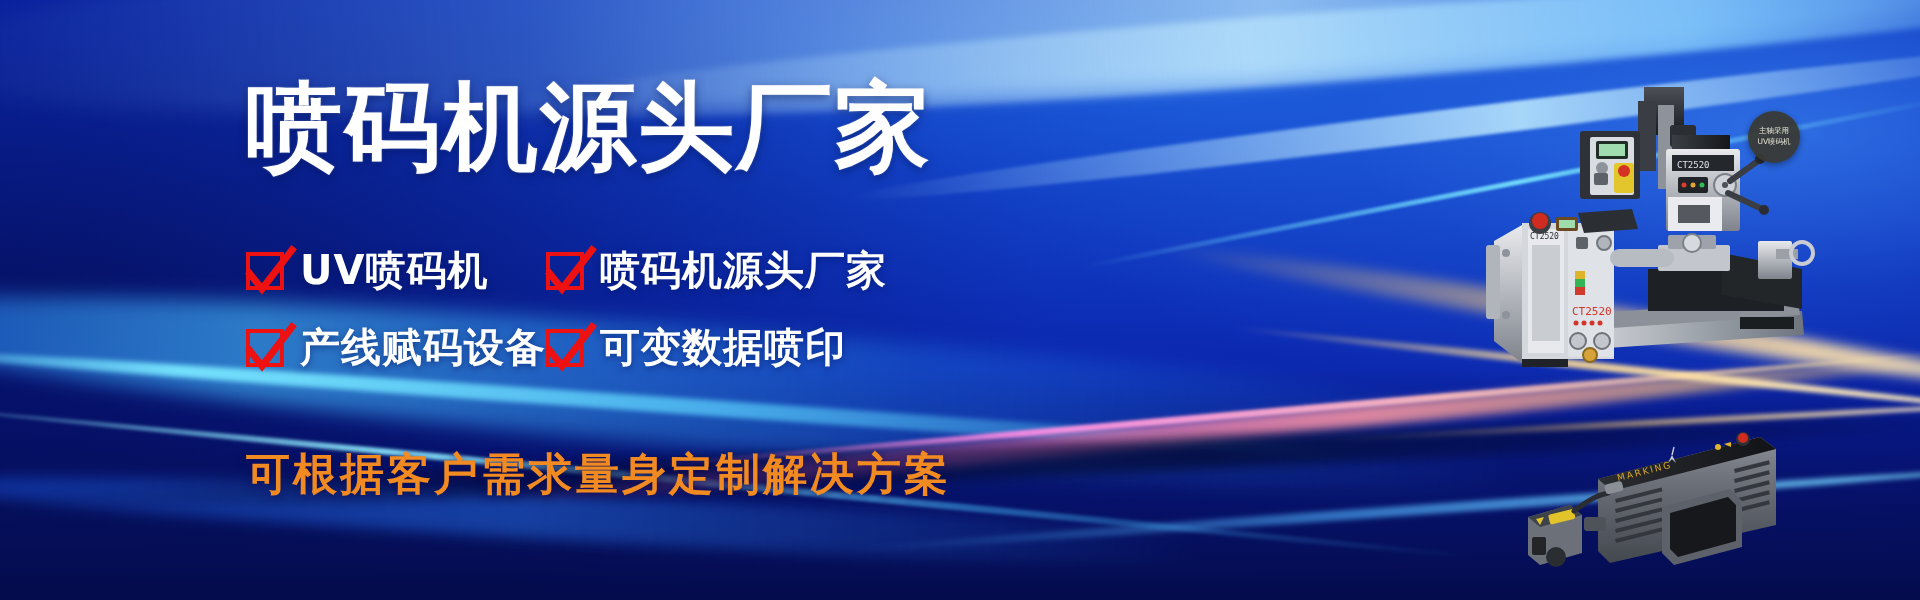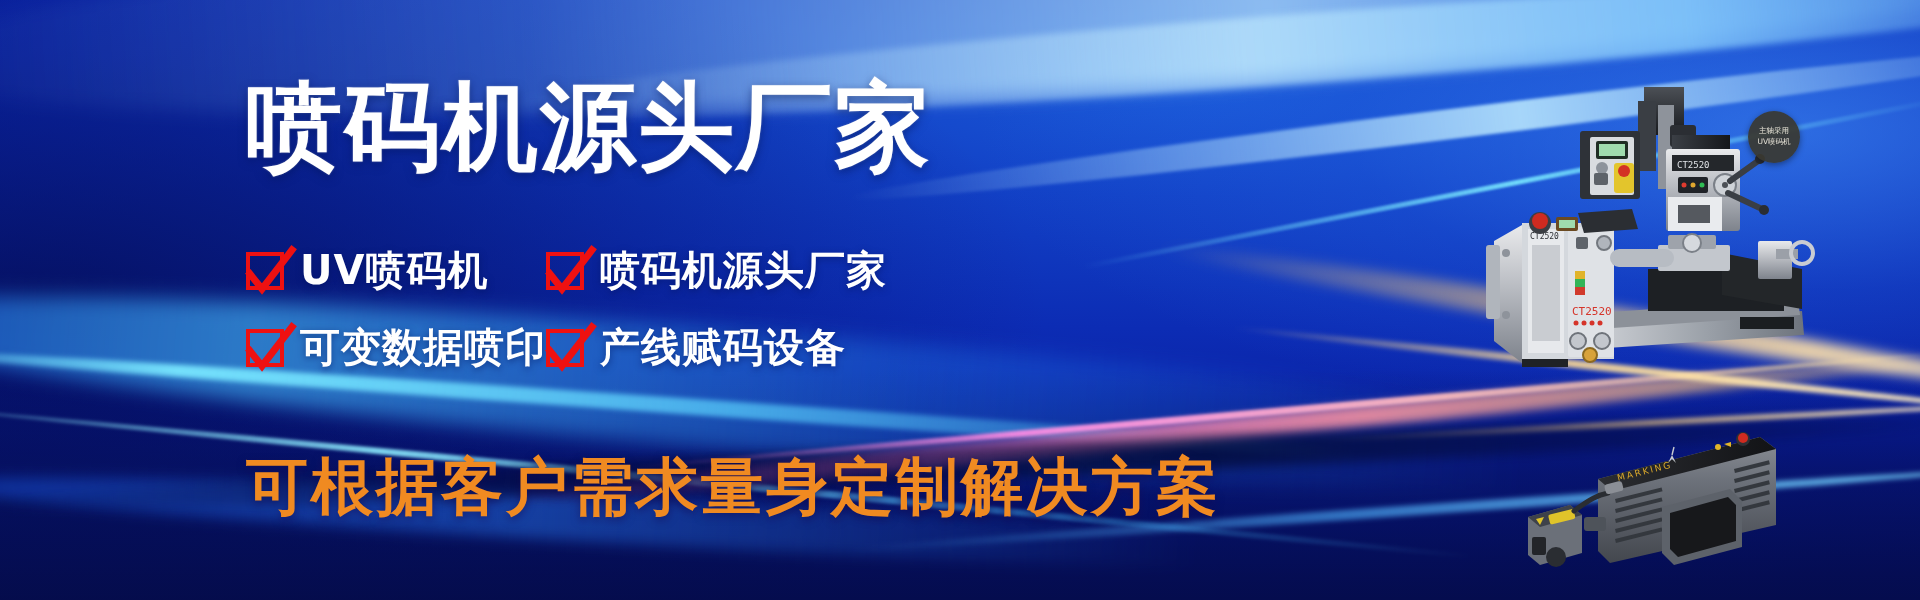--- a/index.html
+++ b/index.html
@@ -186,21 +186,21 @@
     font-size:40px;
     font-weight:bold;
     color:#ffffff;
     letter-spacing:1px;
     text-shadow:0 2px 7px rgba(0,18,90,.55);
   }
 
   .tagline{
     position:absolute;
     left:214px; top:430px;
-    font-size:62px;
+    font-size:44px;
     font-weight:bold;
     color:#f08a21;
     letter-spacing:3px;
     white-space:nowrap;
     text-shadow:0 3px 9px rgba(20,10,80,.55);
   }
 
   
   .lathe{
     position:absolute;
@@ -278,36 +278,36 @@
               <path d="M5 27 L17 42 L47 3" fill="none" stroke="#ee1111" stroke-width="7" stroke-linecap="square"></path>
             </svg>
           </span>
           <span class="flabel">喷码机源头厂家</span>
         </div>
 
       </div>
 
       <div class="frow row2">
 
+        <div class="fitem" style="width:300px;">
+          <span class="cb">
+            <svg class="tick" viewBox="0 0 50 50">
+              <path d="M5 27 L17 42 L47 3" fill="none" stroke="#ee1111" stroke-width="7" stroke-linecap="square"></path>
+            </svg>
+          </span>
+          <span class="flabel">产线赋码设备</span>
+        </div>
+
         <div class="fitem">
           <span class="cb">
             <svg class="tick" viewBox="0 0 50 50">
               <path d="M5 27 L17 42 L47 3" fill="none" stroke="#ee1111" stroke-width="7" stroke-linecap="square"></path>
             </svg>
           </span>
           <span class="flabel">可变数据喷印</span>
-        </div>
-
-        <div class="fitem" style="width:300px;">
-          <span class="cb">
-            <svg class="tick" viewBox="0 0 50 50">
-              <path d="M5 27 L17 42 L47 3" fill="none" stroke="#ee1111" stroke-width="7" stroke-linecap="square"></path>
-            </svg>
-          </span>
-          <span class="flabel">产线赋码设备</span>
         </div>
 
       </div>
     </div>
 
     <div class="tagline">可根据客户需求量身定制解决方案</div>
 
     <svg class="lathe" viewBox="0 0 390 300">
       <defs>
         <linearGradient id="mtl" x1="0" y1="0" x2="0" y2="1">

